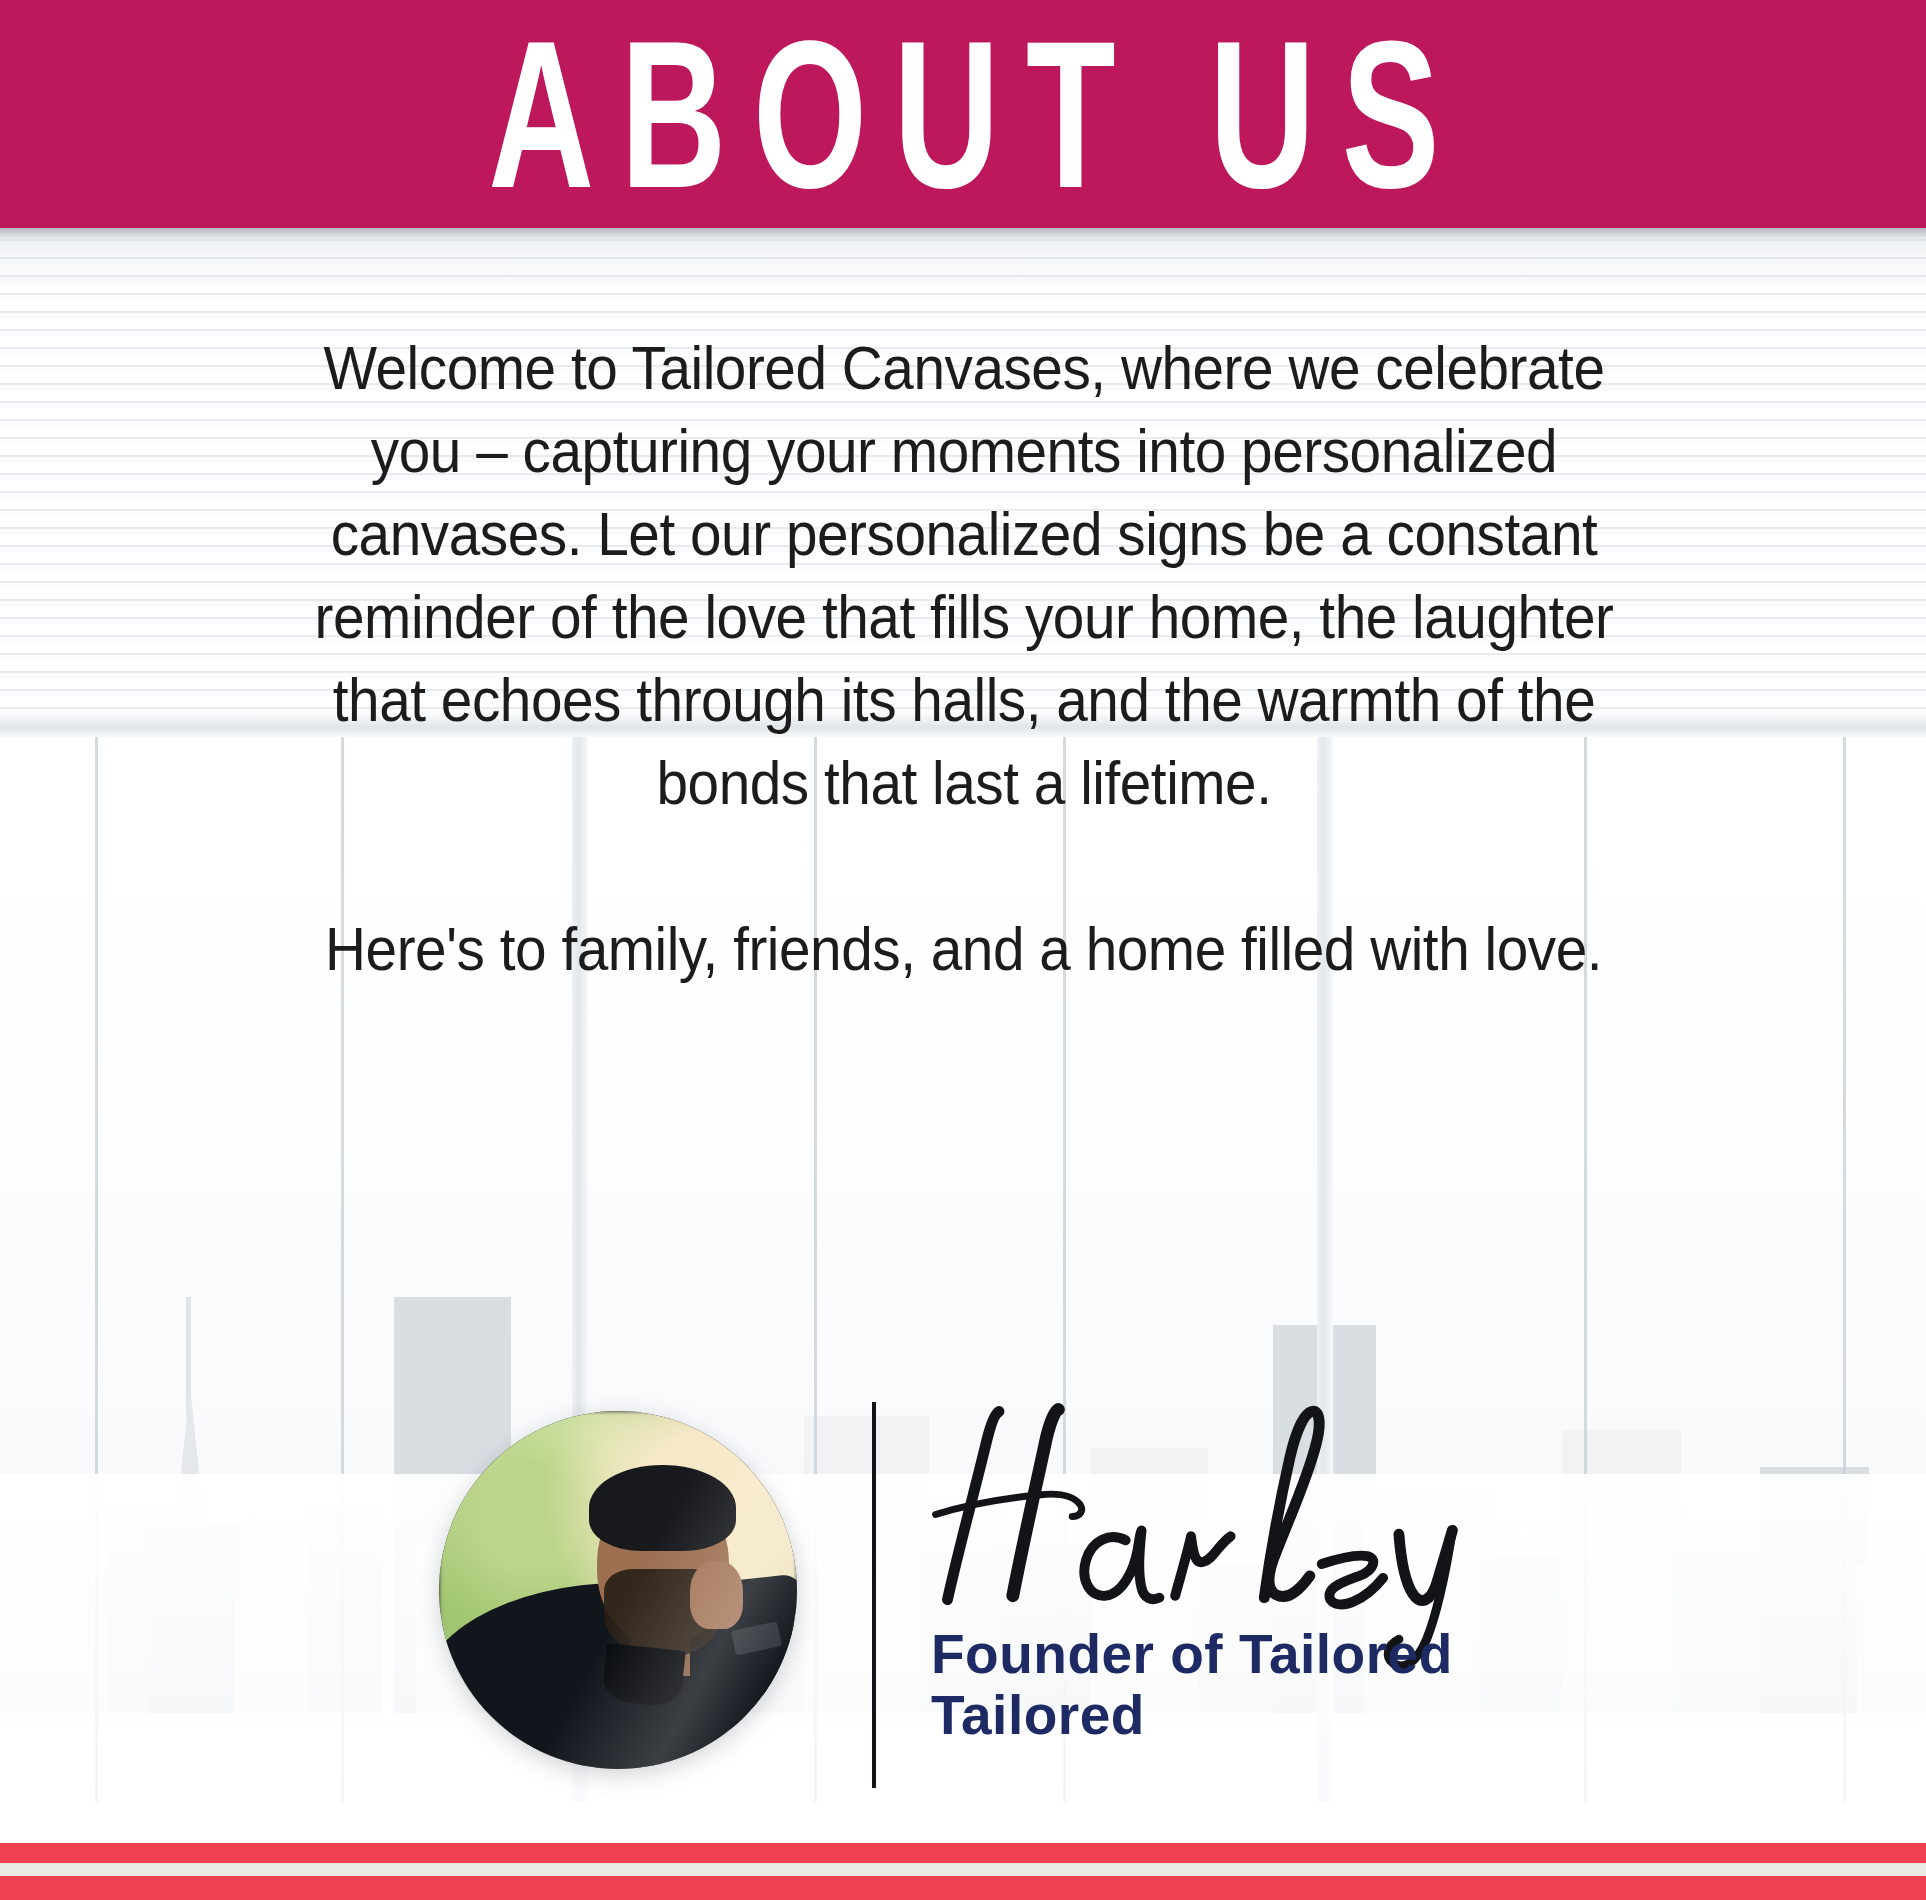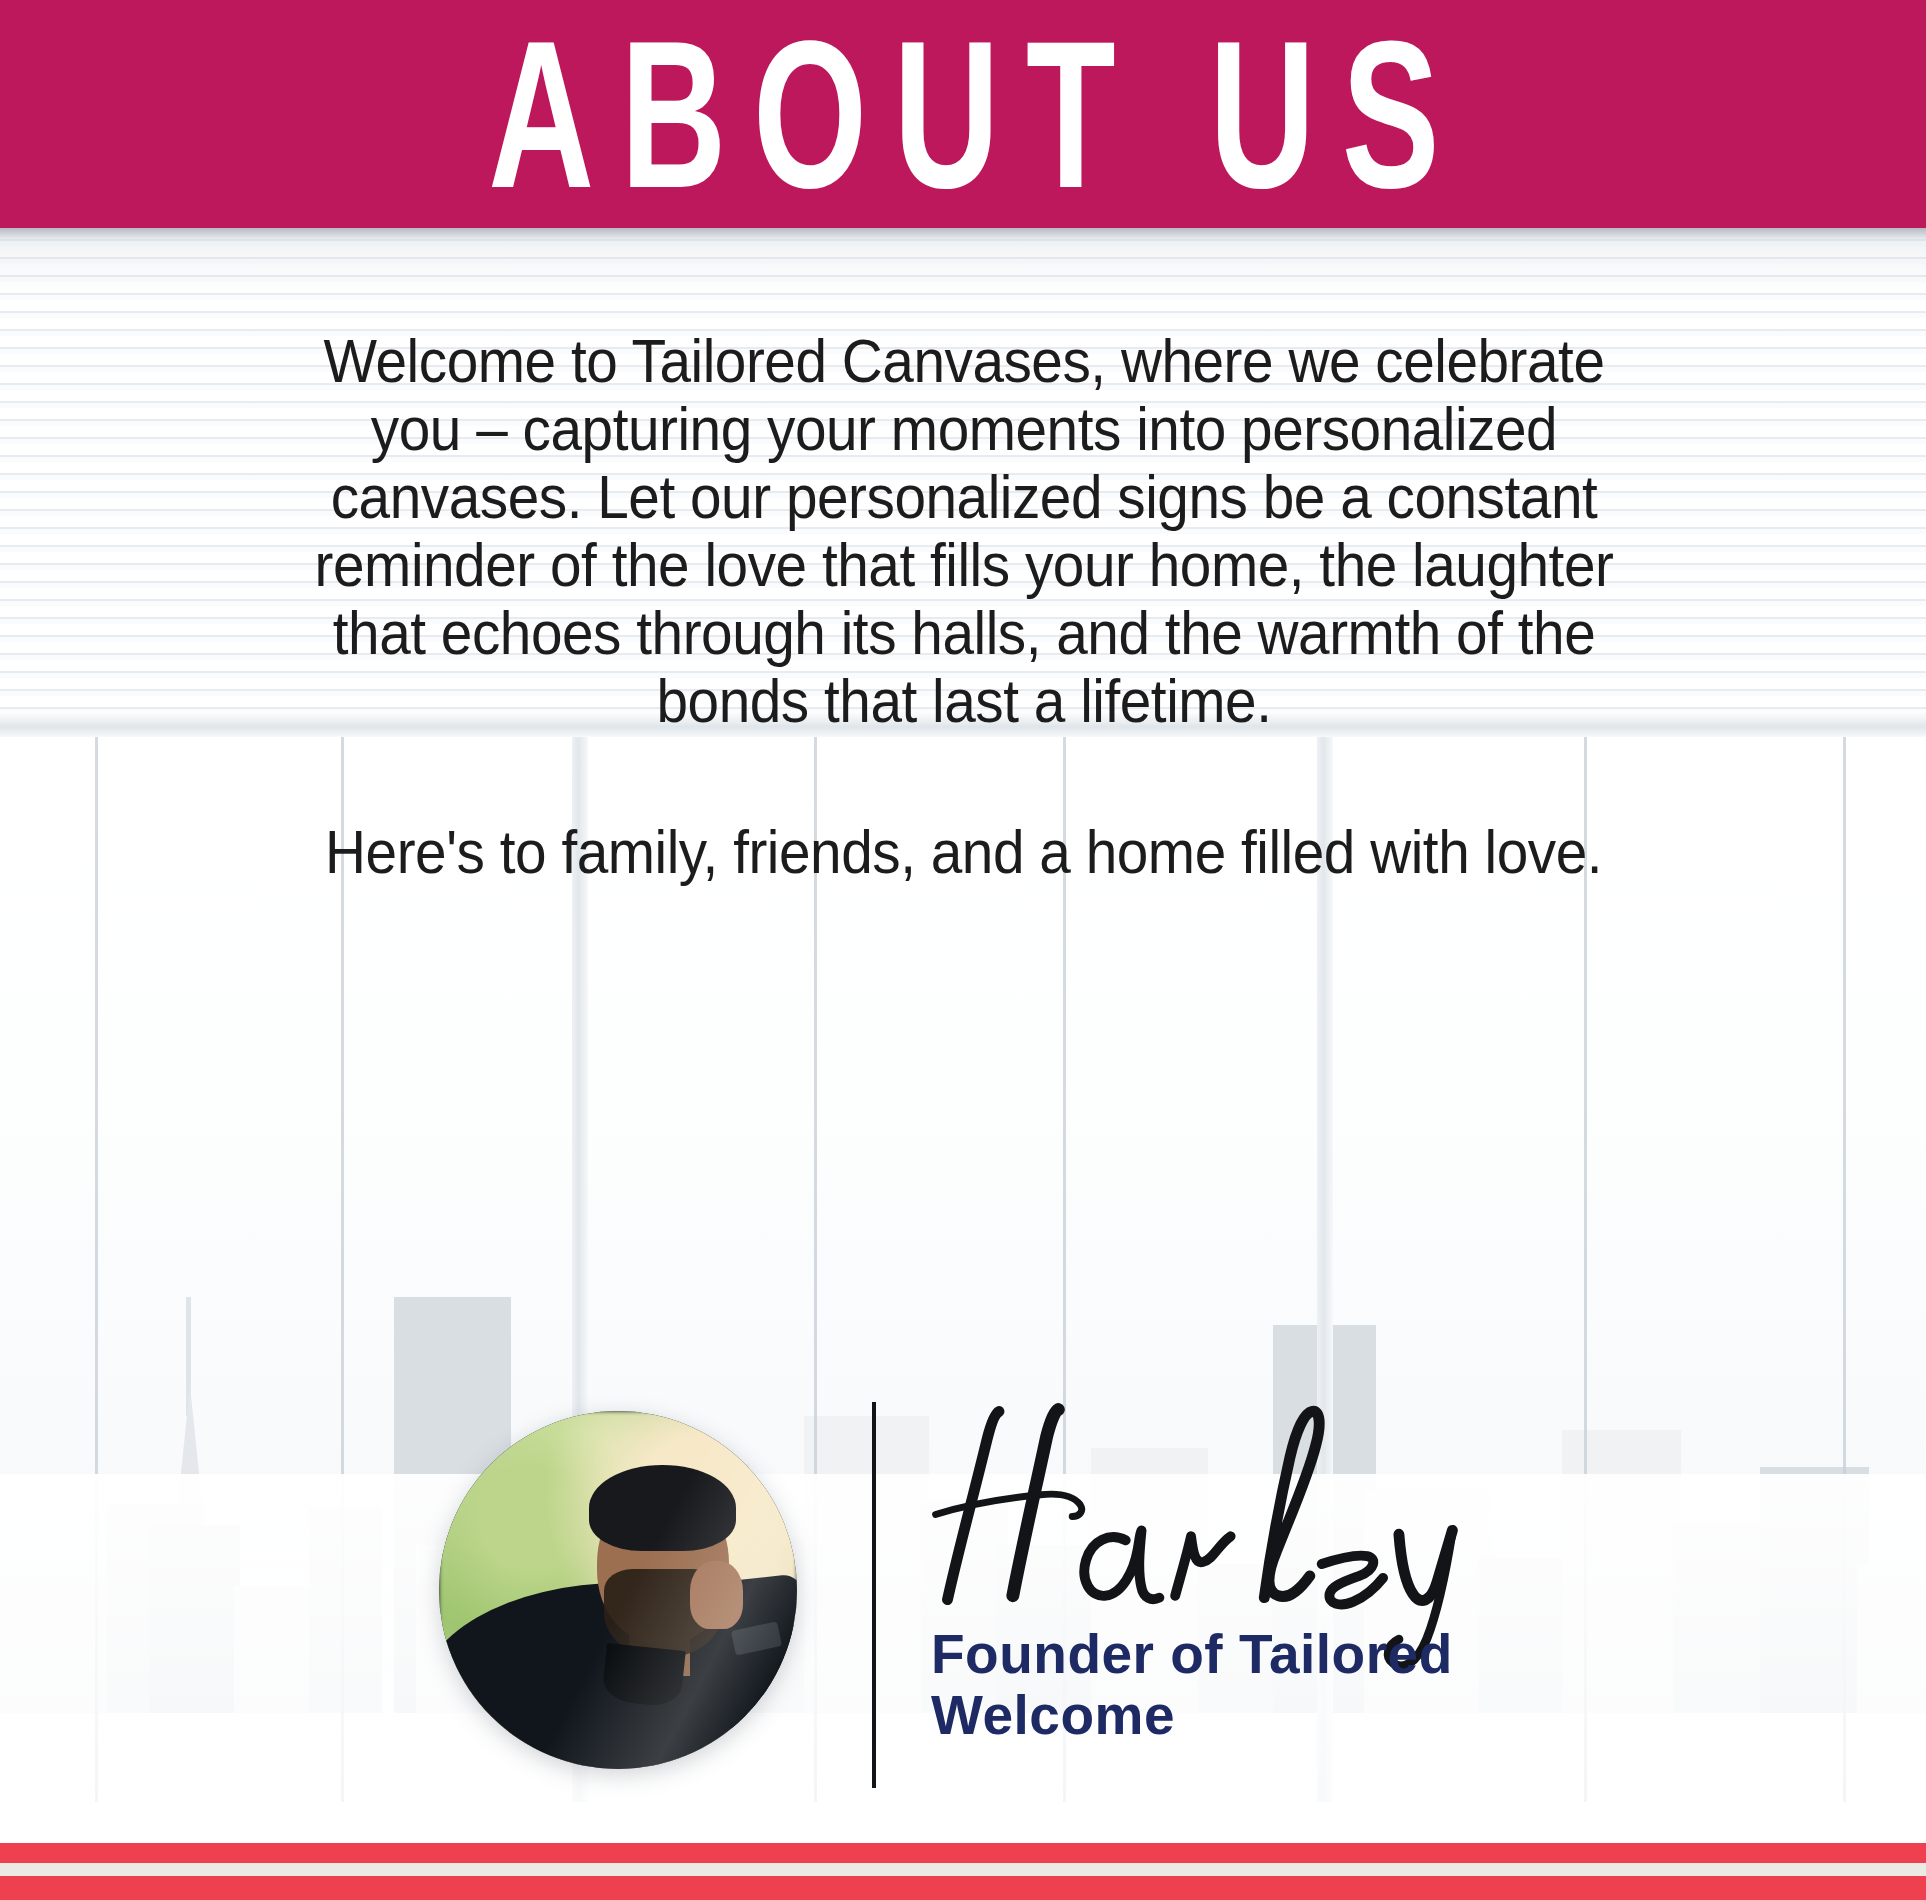--- a/index.html
+++ b/index.html
@@ -90,21 +90,21 @@
 
   
   #copy{
     position:absolute;left:50%;transform:translateX(-50%);
     top:327px;width:1406px;z-index:6;
     text-align:center;color:#1c1c1c;
   }
   #copy p{
     margin:0;
     font-family:"Liberation Sans", sans-serif;
-    font-size:61px;line-height:68px;
+    font-size:61px;line-height:83px;
     font-weight:400;
     letter-spacing:-0.5px;
   }
   #copy p + p{margin-top:83px;}
   .squeeze{display:inline-block;transform:scaleX(.93);transform-origin:center;}
 
   
   #sigblock{position:absolute;left:0;top:1386px;width:100%;height:416px;z-index:7;}
 
   #avatar{
@@ -296,21 +296,21 @@
 
         <path d="M508 170 C 510 196, 514 218, 522 230 C 530 242, 540 238, 546 220 C 552 200, 558 180, 562 166" stroke-width="11"></path>
         <path d="M562 166 C 556 204, 548 246, 536 276 C 526 300, 512 308, 502 300 C 494 294, 496 282, 508 276" stroke-width="9"></path>
       </g>
     </svg>
 
   </div>
 
   <div id="founder">
     <div>Founder of Tailored</div>
-    <div>Welcome</div>
+    <div>Tailored</div>
   </div>
 </div>
 
 <div id="footer">
   <div class="bar bar-top"></div>
   <div class="bar bar-gap"></div>
   <div class="bar bar-bottom"></div>
 </div>
 
 

